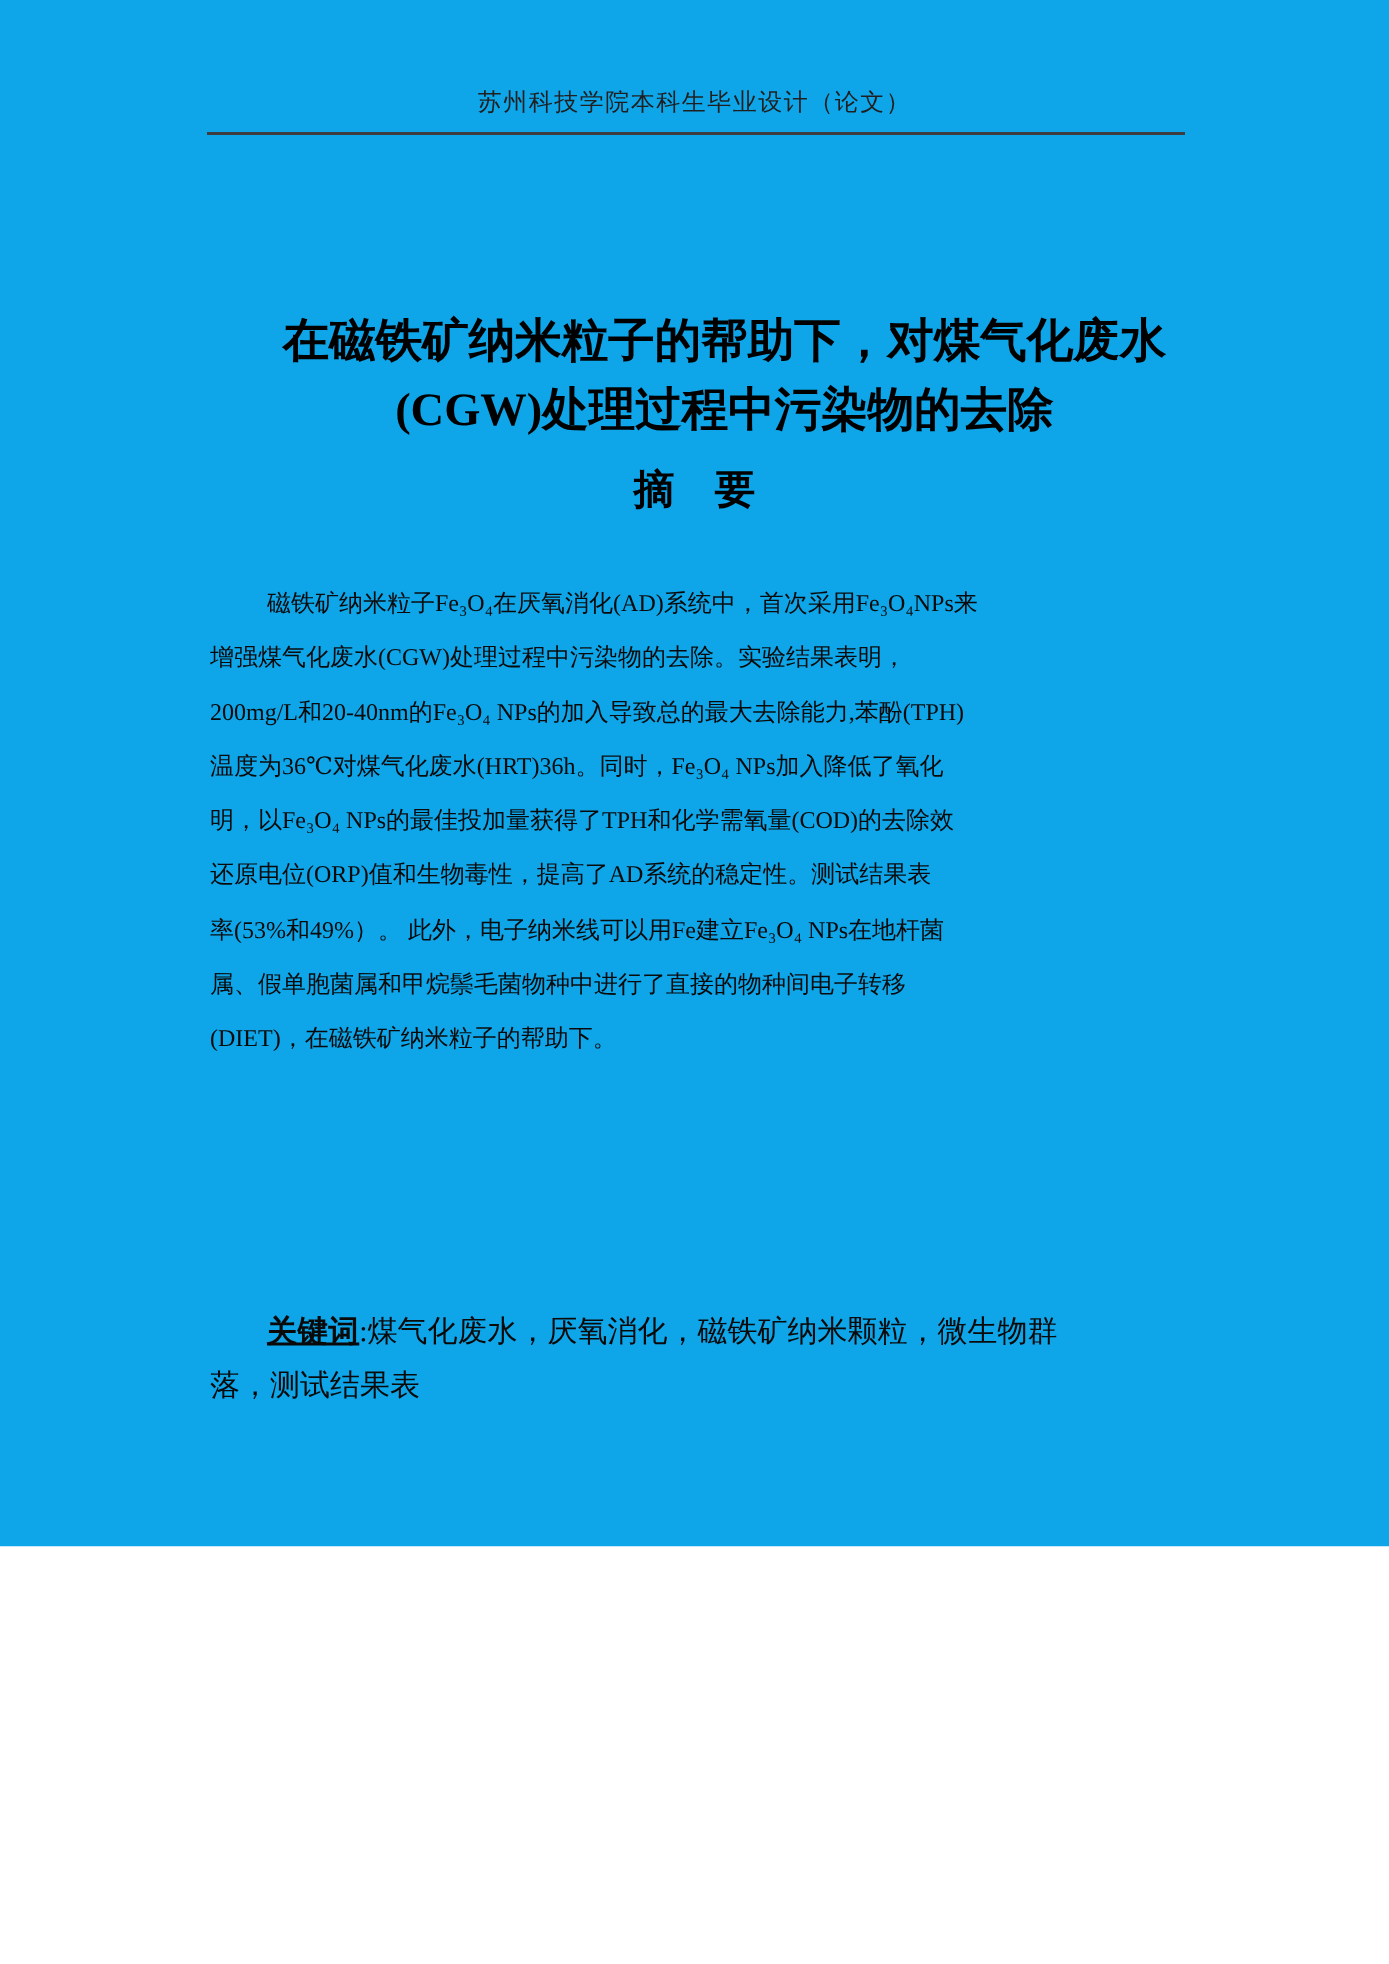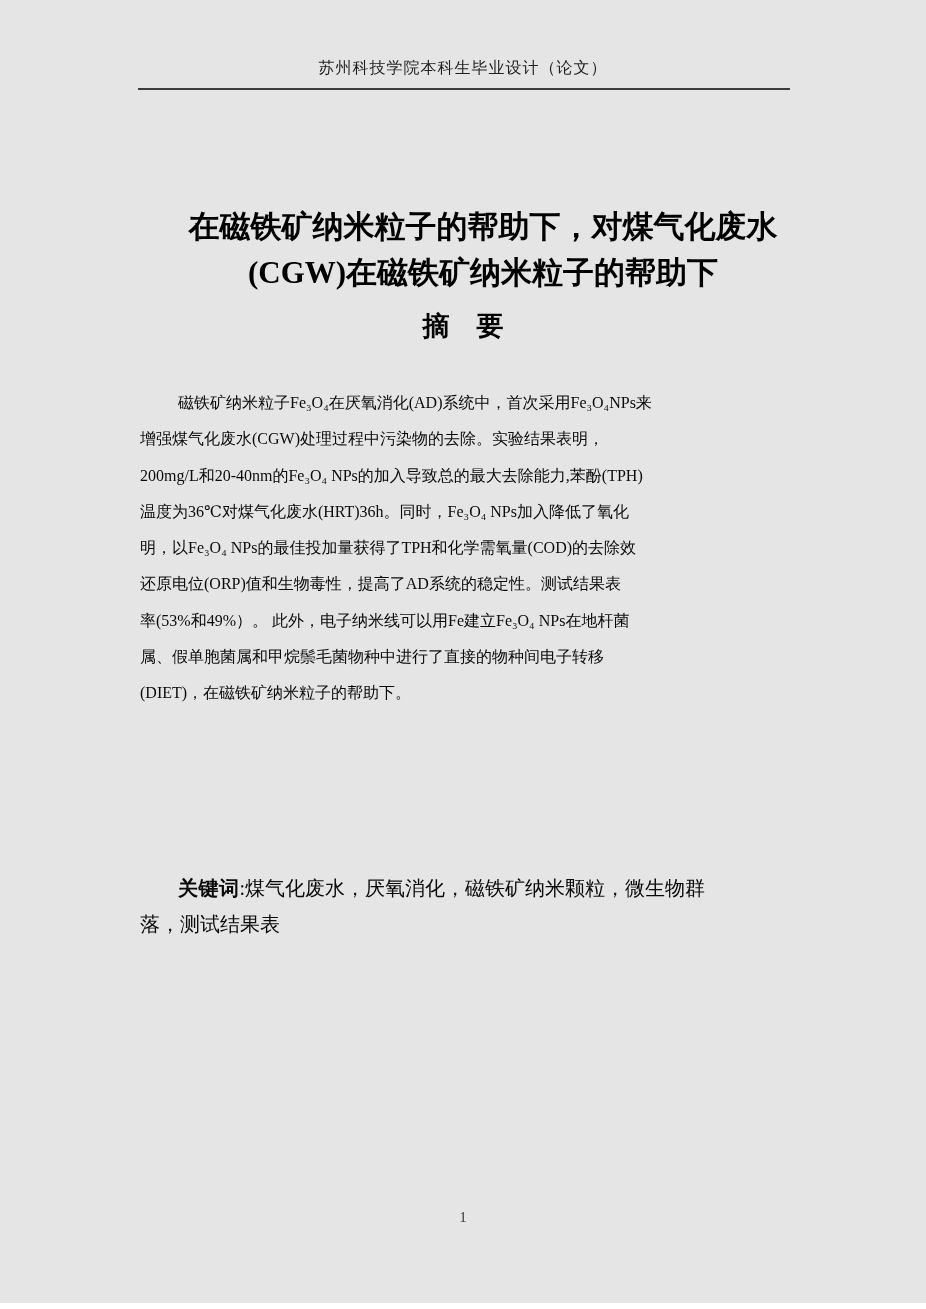--- a/index.html
+++ b/index.html
@@ -3,22 +3,22 @@
 <meta charset="utf-8">
 <style>
   html, body {
     margin: 0;
     padding: 0;
     background: #ffffff;
   }
   .page {
     position: relative;
     width: 926px;
-    height: 1303px;
-    background: #e5e5e5;
+    height: 1031px;
+    background: #0ea5e9;
     font-family: "Liberation Serif", "DejaVu Serif", serif;
     color: #000000;
     overflow: hidden;
   }
   .header-text {
     position: absolute;
     top: 58px;
     left: 0;
     right: 0;
     text-align: center;
@@ -83,20 +83,21 @@
     left: 140px;
     width: 670px;
     font-size: 20px;
     line-height: 36px;
     color: #0a0a0a;
   }
   .kw-label {
     font-weight: 700;
     font-family: "Liberation Sans", "DejaVu Sans", sans-serif;
     letter-spacing: 0.5px;
+    text-decoration: underline;
   }
   .page-number {
     position: absolute;
     top: 1209px;
     left: 0;
     right: 0;
     text-align: center;
     font-size: 15px;
     color: #3a3a3a;
   }
@@ -104,21 +105,21 @@
 </head>
 <body>
 
 <div class="page">
 
   <div class="header-text">苏州科技学院本科生毕业设计（论文）</div>
   <div class="header-rule"></div>
 
   <h1 class="doc-title">
     <span class="title-line">在磁铁矿纳米粒子的帮助下，对煤气化废水</span>
-    <span class="title-line">(CGW)在磁铁矿纳米粒子的帮助下</span>
+    <span class="title-line">(CGW)处理过程中污染物的去除</span>
   </h1>
 
   <h2 class="abstract-heading">摘　要</h2>
 
   <div class="abstract-body">
     <div class="text-line indent">磁铁矿纳米粒子Fe₃O₄在厌氧消化(AD)系统中，首次采用Fe₃O₄NPs来</div>
     <div class="text-line">增强煤气化废水(CGW)处理过程中污染物的去除。实验结果表明，</div>
     <div class="text-line">200mg/L和20-40nm的Fe₃O₄ NPs的加入导致总的最大去除能力,苯酚(TPH)</div>
     <div class="text-line">温度为36℃对煤气化废水(HRT)36h。同时，Fe₃O₄ NPs加入降低了氧化</div>
     <div class="text-line">明，以Fe₃O₄ NPs的最佳投加量获得了TPH和化学需氧量(COD)的去除效</div>

